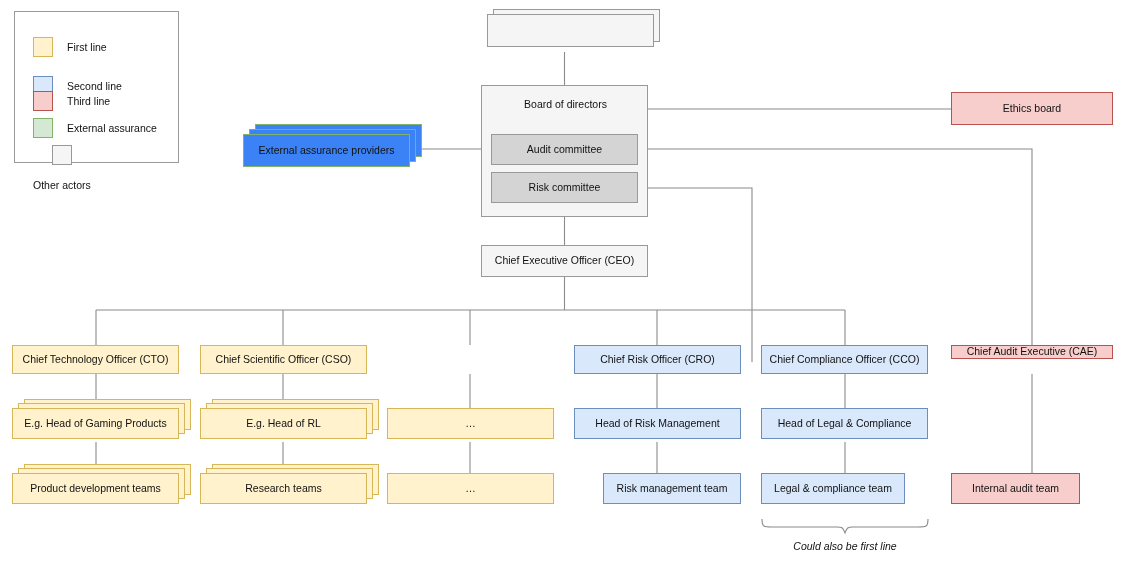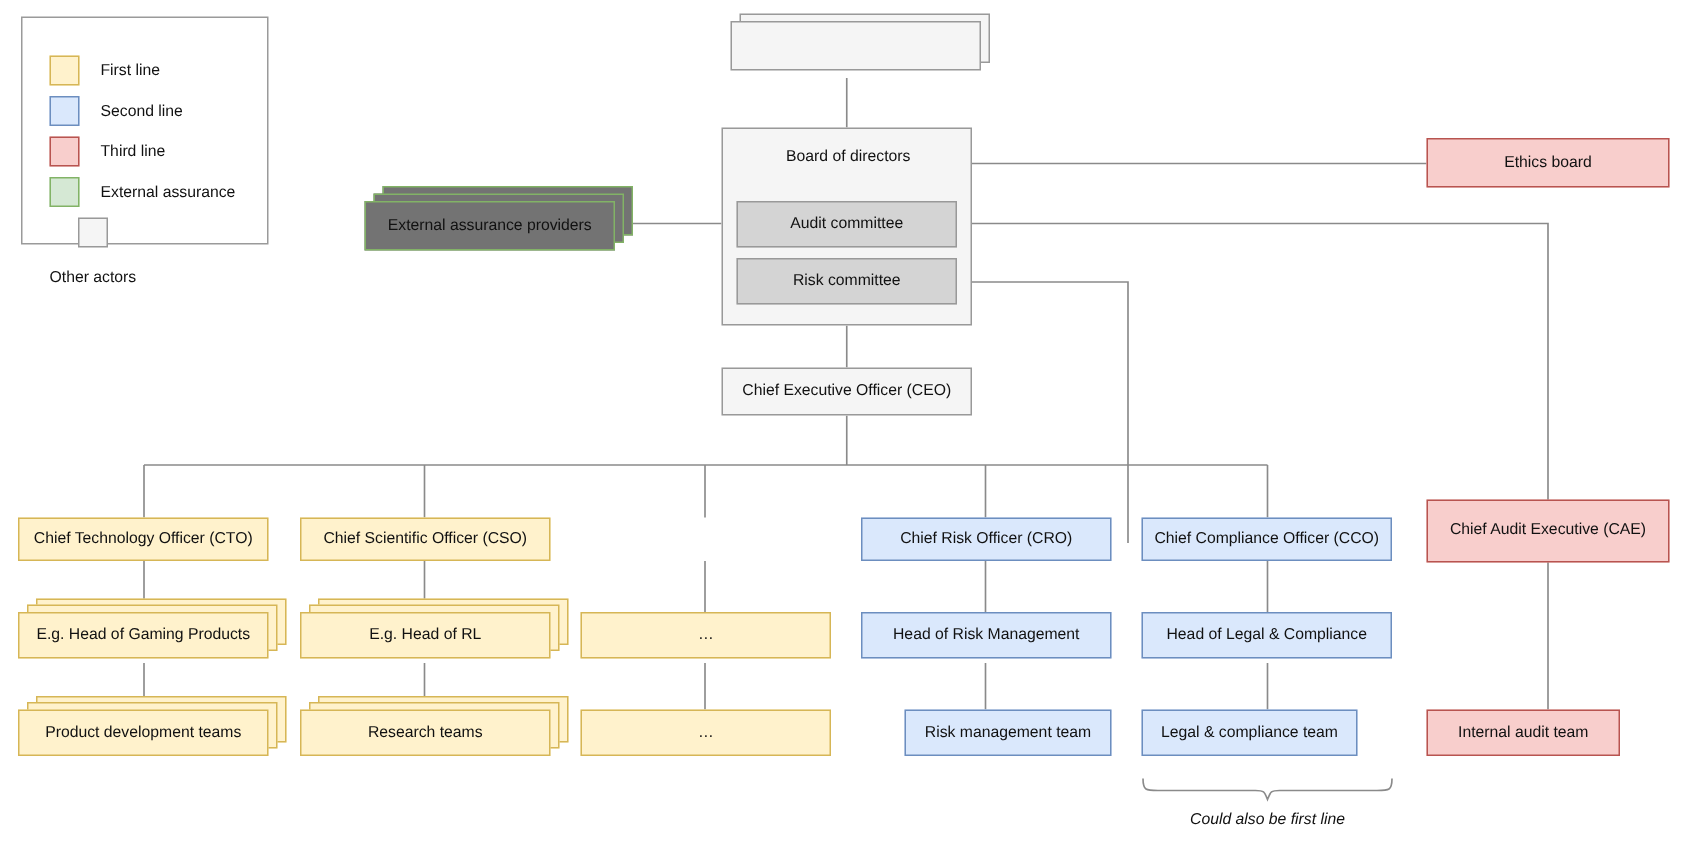--- a/index.html
+++ b/index.html
@@ -41,21 +41,21 @@
     border-width: 1px;
     border-style: solid;
     z-index: 3;
     padding: 2px 5px;
   }
 
   
   .c-first  { background: #fff2cc; border-color: #d6b656; }
   .c-second { background: #dae8fc; border-color: #6c8ebf; }
   .c-third  { background: #f8cecc; border-color: #b85450; }
-  .c-ext    { background: #737373; border-color: #82b366; }
+  .c-ext    { background: #3b82f6; border-color: #82b366; }
   .c-other  { background: #f5f5f5; border-color: #999999; }
   .c-cmte   { background: #d4d4d4; border-color: #999999; }
 
   
   .stack { position: absolute; z-index: 3; }
   .stack .layer {
     position: absolute;
     box-sizing: border-box;
     border-width: 1px;
     border-style: solid;
@@ -201,21 +201,21 @@
                L 918 527
                C 926 527, 928 527, 928 519"></path>
     </g>
   </svg>
 
   <div id="legend">
     <div class="legend-row" style="top:25px;">
       <span class="legend-swatch" style="background:#fff2cc;border-color:#d6b656;"></span>
       <span class="legend-label">First line</span>
     </div>
-    <div class="legend-row" style="top:52px;">
+    <div class="legend-row" style="top:64px;">
       <span class="legend-swatch" style="background:#dae8fc;border-color:#6c8ebf;"></span>
       <span class="legend-label">Second line</span>
     </div>
     <div class="legend-row" style="top:79px;">
       <span class="legend-swatch" style="background:#f8cecc;border-color:#b85450;"></span>
       <span class="legend-label">Third line</span>
     </div>
     <div class="legend-row" style="top:106px;">
       <span class="legend-swatch" style="background:#d5e8d4;border-color:#82b366;"></span>
       <span class="legend-label">External assurance</span>
@@ -260,21 +260,21 @@
   </div>
   <div class="node c-first" style="left:12px;top:345px;width:167px;height:29px;">
     <span>Chief Technology Officer (CTO)</span>
   </div>
   <div class="node c-second" style="left:574px;top:345px;width:167px;height:29px;">
     <span>Chief Risk Officer (CRO)</span>
   </div>
   <div class="node c-second" style="left:761px;top:345px;width:167px;height:29px;">
     <span>Chief Compliance Officer (CCO)</span>
   </div>
-  <div class="node c-third" style="left:951px;top:333px;width:162px;height:42px;">
+  <div class="node c-third" style="left:951px;top:345px;width:162px;height:14px;">
     <span>Chief Audit Executive (CAE)</span>
   </div>
 
   <div class="stack" style="left:12px;top:399px;width:185px;height:52px;">
     <div class="layer c-first" style="left:12px;top:0;width:167px;height:31px;"></div>
     <div class="layer c-first" style="left:6px;top:4px;width:167px;height:31px;"></div>
     <div class="front c-first" style="left:0;top:9px;width:167px;height:31px;">E.g. Head of Gaming Products</div>
   </div>
 
   <div class="stack" style="left:200px;top:399px;width:185px;height:52px;">

